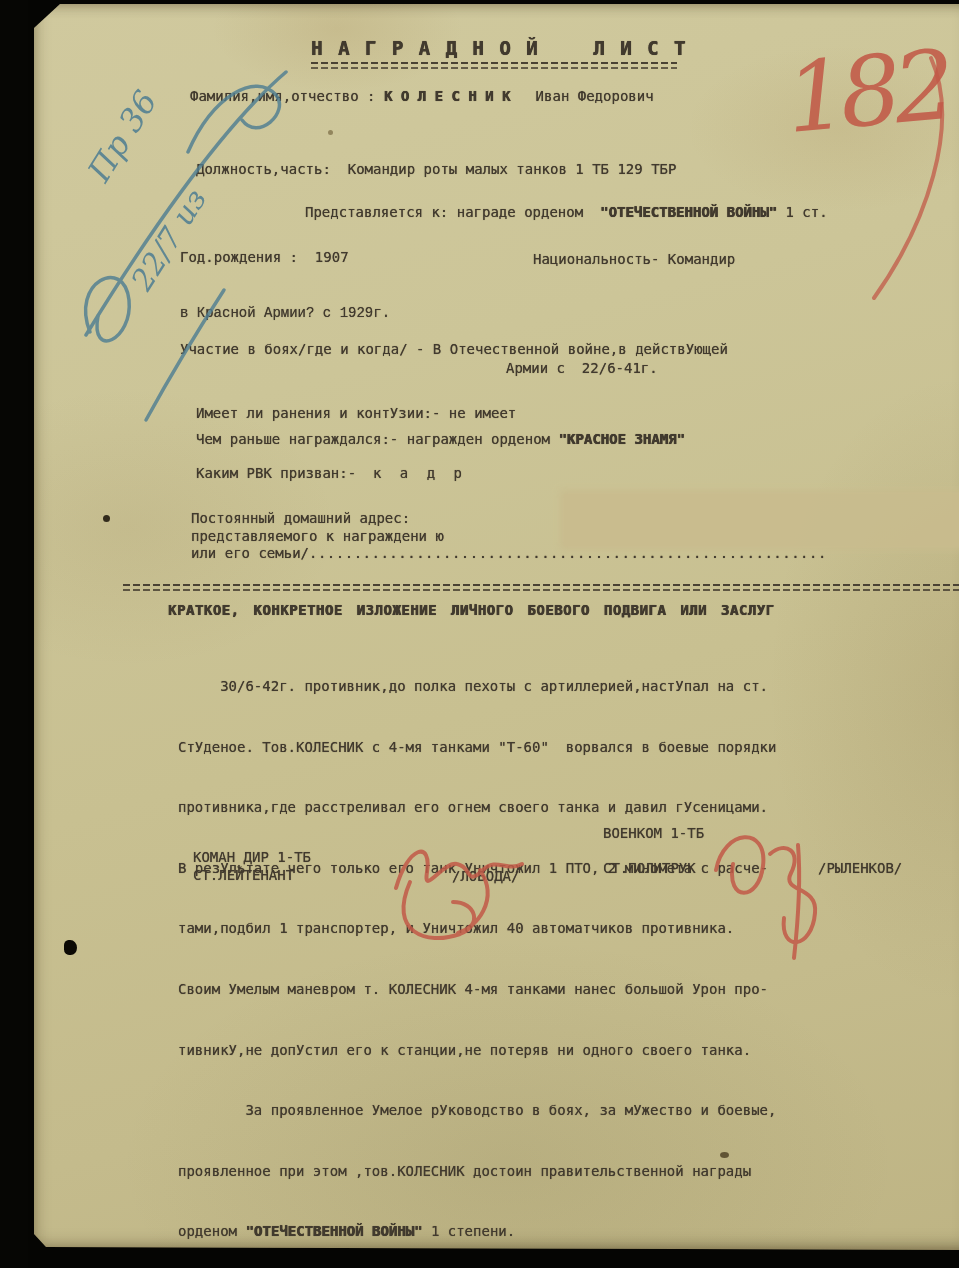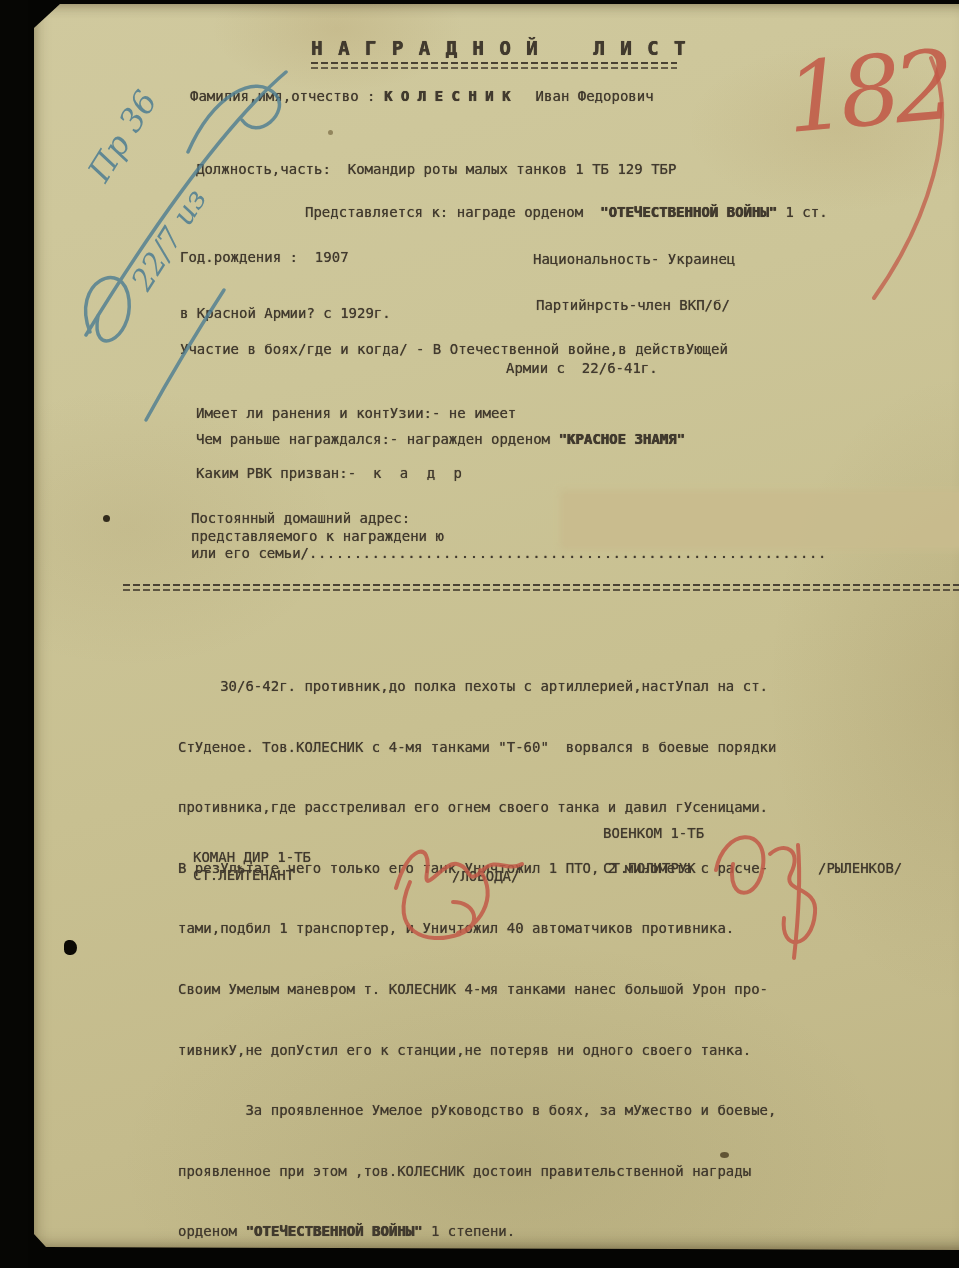--- a/index.html
+++ b/index.html
@@ -53,42 +53,42 @@
   <div class="dash" style="left:283px;top:67px;width:366px;opacity:.8;"></div>
 
   <div class="t" style="left:162px;top:86px;"><span>Фамилия,имя,отчество : </span><span class="bold">К О Л Е С Н И К</span><span>   Иван Федорович</span></div>
 
 
   <div class="t" style="left:168px;top:159px;"><span>Должность,часть:  </span><span>Командир роты малых танков 1 ТБ 129 ТБР</span></div>
 
   <div class="t" style="left:277px;top:202px;text-align:center;"><span>Представляется к: награде орденом  </span><span class="bold">"ОТЕЧЕСТВЕННОЙ ВОЙНЫ"</span><span> 1 ст.</span></div>
 
   <div class="t" style="left:152px;top:247px;"><span>Год.рождения :  </span><span>1907</span></div>
-  <div class="t" style="left:505px;top:249px;">Национальность- Украинец</div>
+  <div class="t" style="left:505px;top:249px;">Национальность- Командир</div>
 
-  <div class="t" style="left:152px;top:303px;">в Красной Армии? с 1929г.</div>
-  <div class="t" style="left:508px;top:295px;">Партийнрсть-член ВКП/б/</div>
+  <div class="t" style="left:152px;top:303px;font-family:Liberation Mono, monospace;">в Красной Армии? с 1929г.</div>
 
   <div class="t" style="left:152px;top:339px;">Участие в боях/где и когда/ - В Отечественной войне,в действУющей</div>
   <div class="t" style="left:478px;top:358px;">Армии с  22/6-41г.</div>
 
   <div class="t" style="left:168px;top:403px;">Имеет ли ранения и контУзии:- не имеет</div>
 
   <div class="t" style="left:168px;top:429px;"><span>Чем раньше награждался:- награжден орденом </span><span class="bold">"КРАСНОЕ ЗНАМЯ"</span></div>
 
   <div class="t" style="left:168px;top:463px;"><span>Каким РВК призван:-  </span><span class="rvkv">к а д р</span></div>
 
   <div class="redact" style="left:536px;top:494px;width:420px;height:52px;"></div>
   <div class="t" style="left:163px;top:508px;">Постоянный домашний адрес:</div>
   <div class="t" style="left:163px;top:526px;">представляемого к награждени ю</div>
   <div class="t" style="left:163px;top:543px;"><span>или его семьи/</span><span class="dots">..........................................................</span></div>
 
   <div class="dash" style="left:95px;top:584px;width:856px;"></div>
   <div class="dash" style="left:95px;top:589px;width:856px;opacity:.85;"></div>
 
+  <div class="t bold heading" style="left:140px;top:600px;">КРАТКОЕ, КОНКРЕТНОЕ ИЗЛОЖЕНИЕ ЛИЧНОГО БОЕВОГО ПОДВИГА ИЛИ ЗАСЛУГ</div>
 
   <div class="t para" style="left:150px;top:636px;">
     <div>     30/6-42г. противник,до полка пехоты с артиллерией,настУпал на ст.</div>
     <div>СтУденое. Тов.КОЛЕСНИК с 4-мя танками "Т-60"  ворвался в боевые порядки</div>
     <div>противника,где расстреливал его огнем своего танка и давил гУсеницами.</div>
     <div>В резУльтате чего только его танк Уничтожил 1 ПТО, 2 миномета с расче-</div>
     <div>тами,подбил 1 транспортер, и Уничтожил 40 автоматчиков противника.</div>
     <div>Своим Умелым маневром т. КОЛЕСНИК 4-мя танками нанес большой Урон про-</div>
     <div>тивникУ,не допУстил его к станции,не потеряв ни одного своего танка.</div>
     <div>        За проявленное Умелое рУководство в боях, за мУжество и боевые,</div>

